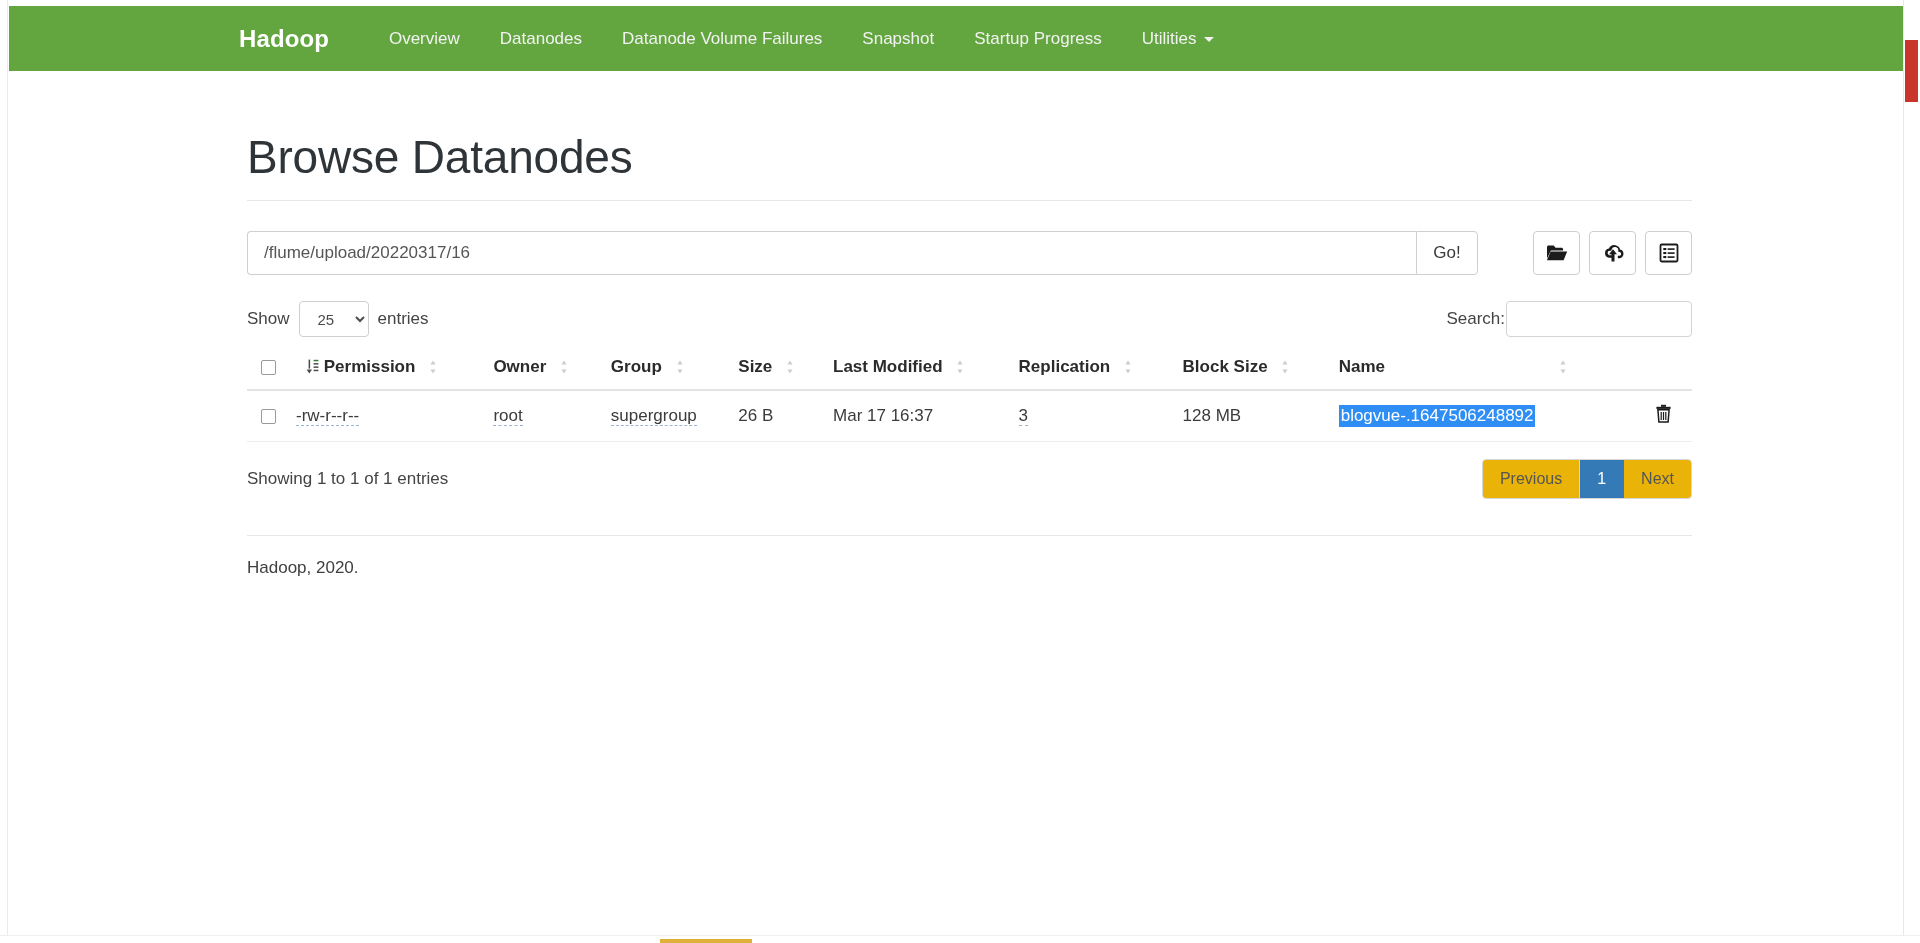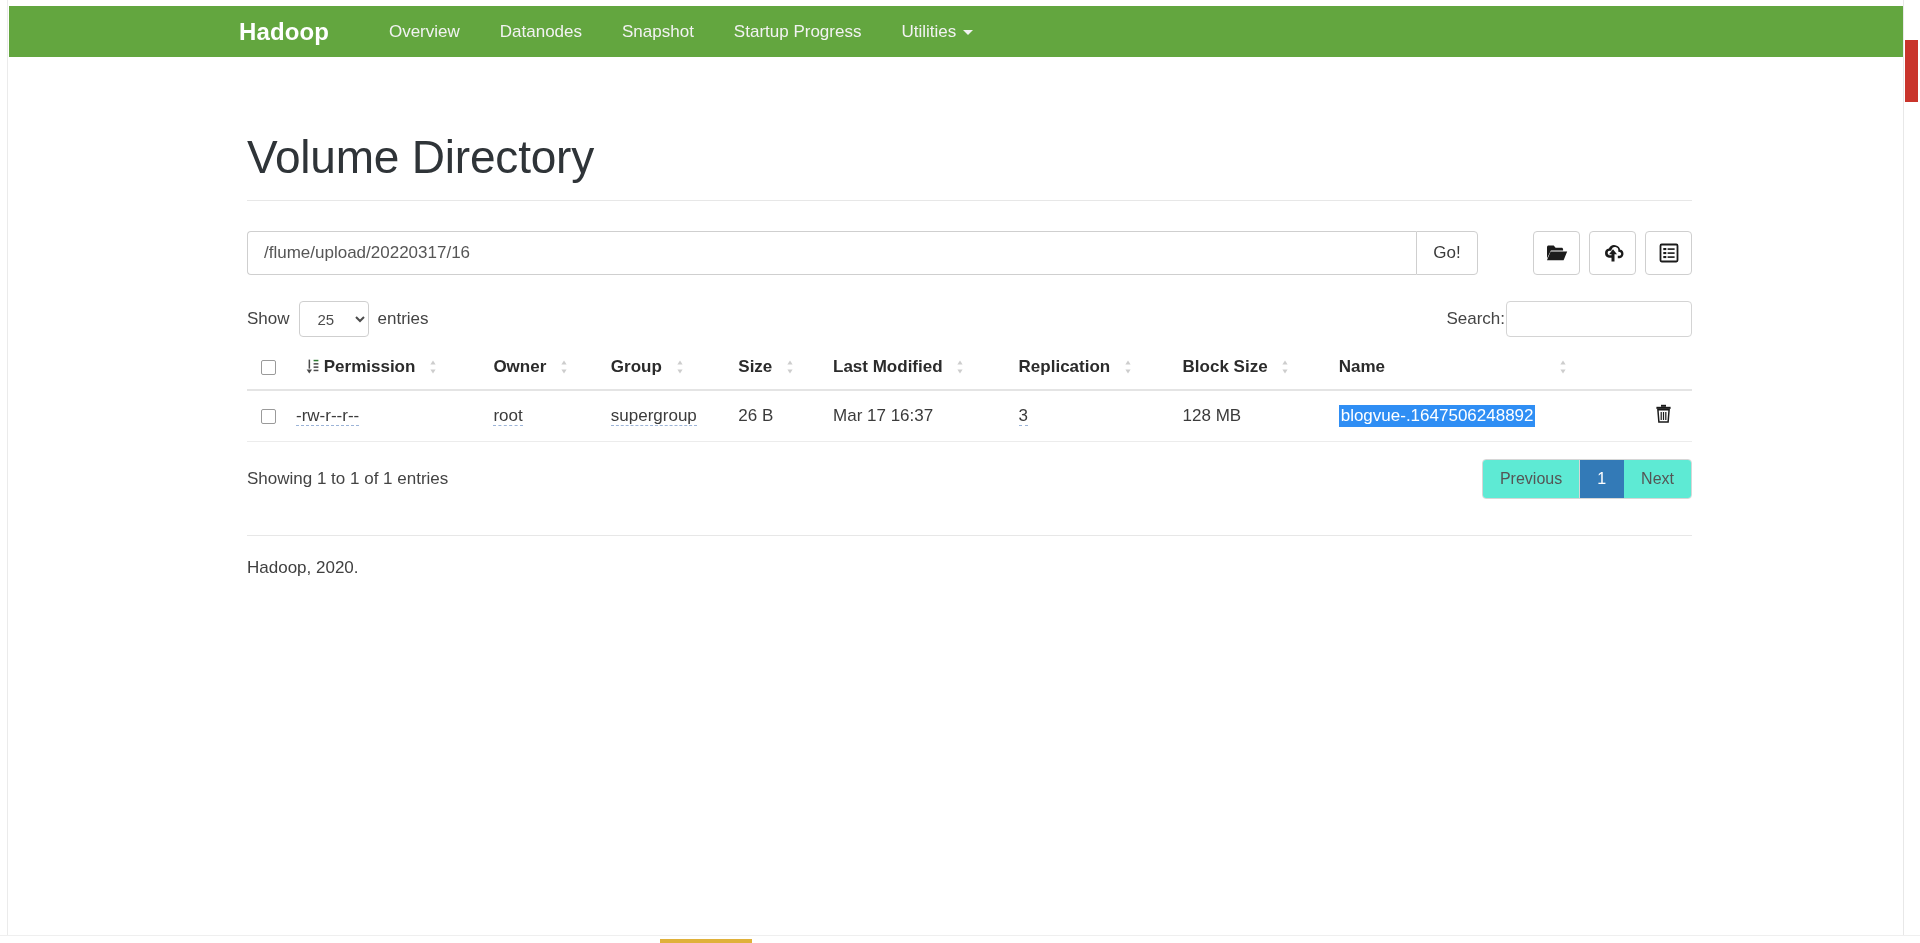--- a/index.html
+++ b/index.html
@@ -47,21 +47,21 @@
     position: absolute; left: 660px; bottom: 0;
     width: 92px; height: 4px;
     background: #e0b13a;
   }
 
   
   .navbar {
     position: absolute;
     left: 9px; top: 6px;
     width: 1894px;
-    height: 51px;
+    height: 65px;
     background: #63a63f;
     display: flex;
     align-items: center;
     padding-left: 230px;
   }
   .navbar-brand {
     color: #ffffff;
     font-size: 24px;
     font-weight: 600;
     letter-spacing: 0.1px;
@@ -295,21 +295,21 @@
     overflow: hidden;
     border: 1px solid #d6d6d6;
   }
   .pg-btn {
     height: 38px;
     padding: 0 17px;
     display: flex;
     align-items: center;
     font-size: 16px;
     color: #555;
-    background: #5eead4;
+    background: #eab308;
     border-right: 1px solid #d6d6d6;
     cursor: pointer;
   }
   .pg-btn:last-child { border-right: none; }
   .pg-btn.active {
     background: #337ab7;
     color: #ffffff;
     border-right-color: #337ab7;
   }
 
@@ -328,30 +328,31 @@
 
 <div class="page-root">
 
   <div class="left-edge"></div>
 
   <div class="navbar">
     <div class="navbar-brand">Hadoop</div>
 
     <div class="nav-link">Overview</div>
     <div class="nav-link">Datanodes</div>
+    <div class="nav-link">Datanode Volume Failures</div>
     <div class="nav-link">Snapshot</div>
     <div class="nav-link">Startup Progress</div>
     <div class="nav-link">
       <span>Utilities</span><span class="caret"></span>
     </div>
   </div>
 
   <div class="container">
 
-    <h1 class="page-title">Volume Directory</h1>
+    <h1 class="page-title">Browse Datanodes</h1>
     <hr class="title-rule">
 
     <div class="path-row">
       <div class="input-group">
         <input class="path-input" type="text" value="/flume/upload/20220317/16" style="">
         <button class="go-btn">Go!</button>
       </div>
 
       <div class="icon-btn-group">
         <button class="icon-btn">

